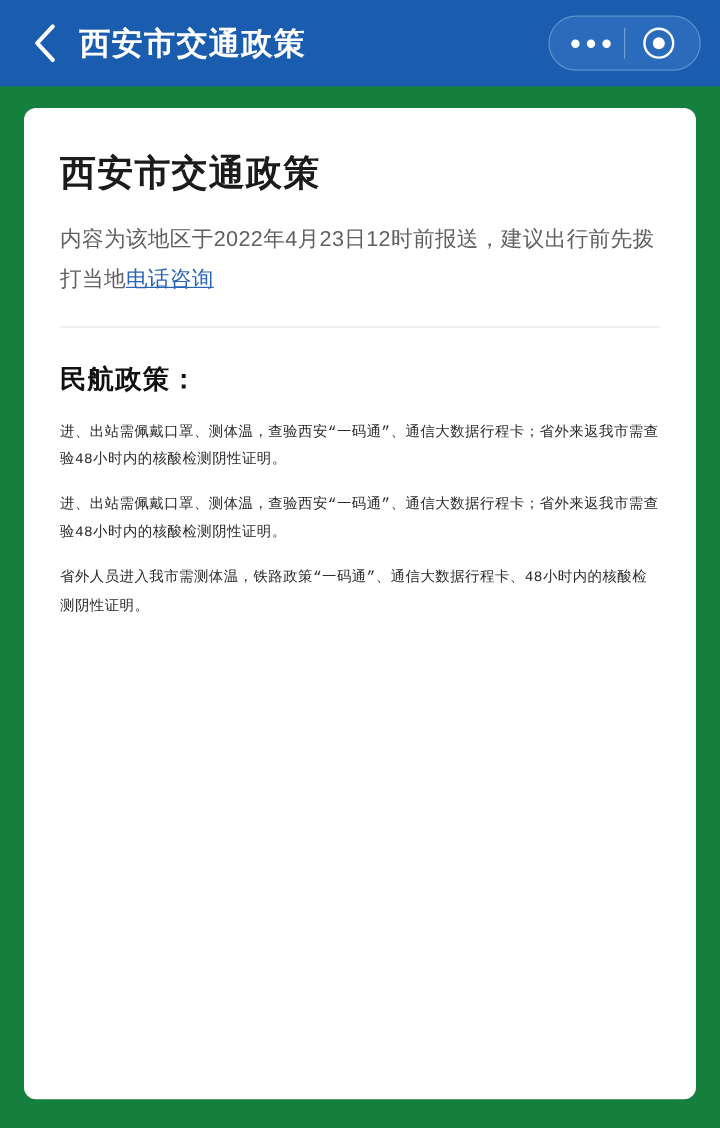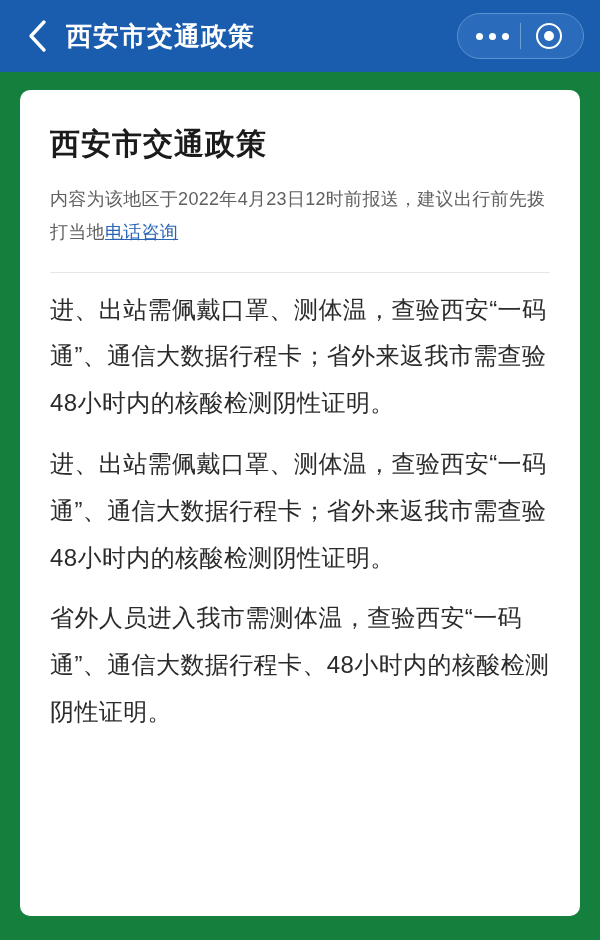--- a/index.html
+++ b/index.html
@@ -121,25 +121,26 @@
     margin-top: 10px;
   }
   .section-title {
     font-size: 22px;
     font-weight: bold;
     color: #111111;
     letter-spacing: 1px;
     margin: 28px 0 18px 0;
   }
   .section-body {
-    font-size: 24px;
+    font-size: 12px;
     color: #2b2b2b;
     line-height: 1.95;
     letter-spacing: 0.4px;
     margin-bottom: 14px;
+    font-family: Liberation Mono, monospace;
   }
 </style>
 </head>
 <body>
 
 <div class="app">
 
   <div class="navbar">
     <div class="back-btn">
       <span>
@@ -171,25 +172,26 @@
 
     <div class="doc-title">西安市交通政策</div>
 
     <div class="doc-sub">
       <span>内容为该地区于2022年4月23日12时前报送，建议出行前先拨打当地</span><a href="#">电话咨询</a>
     </div>
 
     <div class="divider"></div>
 
     <div class="section">
+      <div class="section-title">民航政策：</div>
       <div class="section-body">进、出站需佩戴口罩、测体温，查验西安“一码通”、通信大数据行程卡；省外来返我市需查验48小时内的核酸检测阴性证明。</div>
     </div>
 
     <div class="section">
       <div class="section-body">进、出站需佩戴口罩、测体温，查验西安“一码通”、通信大数据行程卡；省外来返我市需查验48小时内的核酸检测阴性证明。</div>
     </div>
 
     <div class="section">
-      <div class="section-body">省外人员进入我市需测体温，查验西安“一码通”、通信大数据行程卡、48小时内的核酸检测阴性证明。</div>
+      <div class="section-body">省外人员进入我市需测体温，铁路政策“一码通”、通信大数据行程卡、48小时内的核酸检测阴性证明。</div>
     </div>
 
   </div>
 </div>
 
 </body></html>

